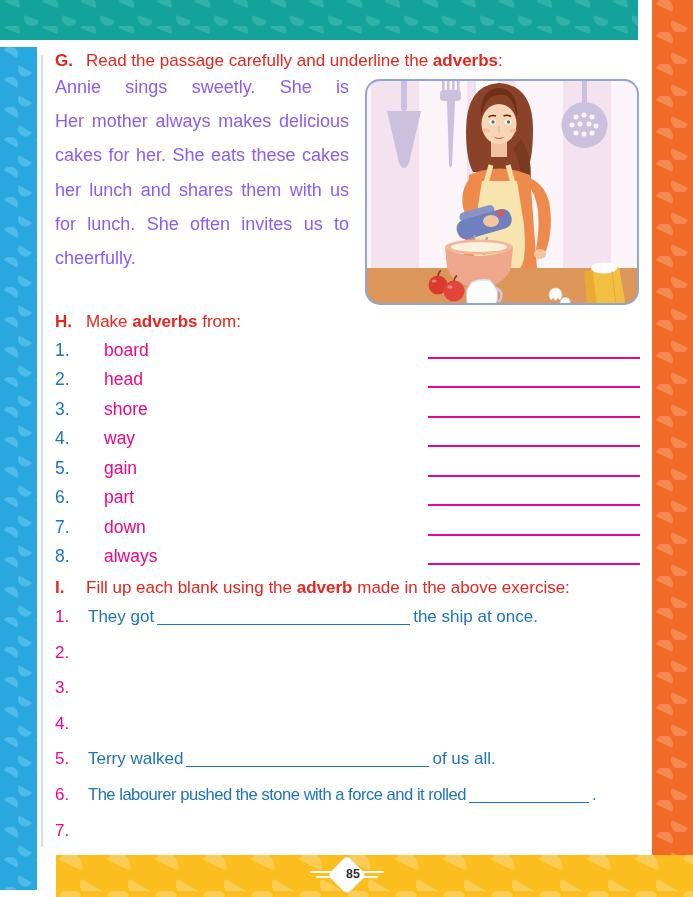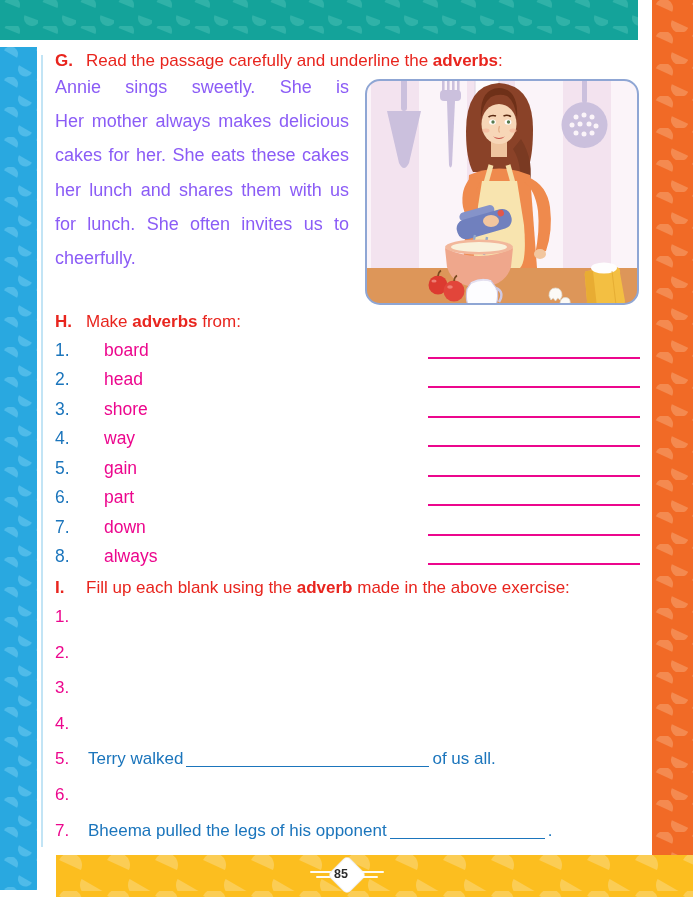--- a/index.html
+++ b/index.html
@@ -36,21 +36,21 @@
   .i-num{position:absolute;left:0;color:#EC068D}
   .i-text{position:absolute;left:33px}
   .i-row:nth-child(6) .i-text{letter-spacing:-0.5px;font-size:16.6px}
   .i-blank{display:inline-block;height:14px;margin:0 3px;vertical-align:-3px;border-bottom:1.7px solid #1B75BC}
 
   
   .vrule{position:absolute;left:41px;top:55px;width:2px;height:792px;background:#C2E4F5}
 
   .badge-wrap{position:absolute;left:308px;top:856px;width:78px;height:40px}
   .diamond{position:absolute;left:26px;top:6px;width:26px;height:26px;background:#fff;border-radius:4px;transform:rotate(45deg);box-shadow:0 0 0 1px #eee}
-  .pageno{position:absolute;left:26px;top:11px;width:26px;text-align:left;font-size:12.5px;font-weight:700;color:#2b2b2b}
+  .pageno{position:absolute;left:26px;top:11px;width:26px;text-align:right;font-size:12.5px;font-weight:700;color:#2b2b2b}
   .wing{position:absolute;height:2px;background:#fff;border-radius:2px;opacity:.95}
   .wl1{left:2px;top:15px;width:22px}.wl2{left:8px;top:20px;width:16px}
   .wr1{right:2px;top:15px;width:22px}.wr2{right:8px;top:20px;width:16px}
 </style>
 </head>
 <body>
 
 <svg class="strip" style="left:0;top:0" width="638" height="40">
   <defs>
     <pattern id="patTeal" width="38" height="26" patternUnits="userSpaceOnUse">
@@ -267,40 +267,41 @@
   </div>
 </div>
 
 <div class="sec-head" style="top:577px">
   <span class="sec-label">I.</span><span class="sec-title"><span>Fill up each blank using the </span><b>adverb</b><span> made in the above exercise:</span></span>
 </div>
 
 <div class="i-list">
   <div class="i-row">
     <span class="i-num">1.</span>
+    <span class="i-text"><span>They got</span><span class="i-blank" style="width:253px"></span><span>the ship at once.</span></span>
   </div>
   <div class="i-row">
     <span class="i-num">2.</span>
   </div>
   <div class="i-row">
     <span class="i-num">3.</span>
   </div>
   <div class="i-row">
     <span class="i-num">4.</span>
   </div>
   <div class="i-row">
     <span class="i-num">5.</span>
     <span class="i-text"><span>Terry walked</span><span class="i-blank" style="width:243px"></span><span>of us all.</span></span>
   </div>
   <div class="i-row">
     <span class="i-num">6.</span>
+    <span class="i-text"><span>The labourer pushed the stone with a force and it rolled</span><span class="i-blank" style="width:120px"></span><span>.</span></span>
   </div>
   <div class="i-row">
     <span class="i-num">7.</span>
-    <span class="i-text"><span>Bheema pulled the legs of his opponent</span><span class="i-blank" style="width:155px"></span><span>.</span></span>
   </div>
 </div>
 
 <div class="badge-wrap">
   <div class="wing wl1"></div>
   <div class="wing wl2"></div>
   <div class="diamond"></div>
   <div class="pageno">85</div>
   <div class="wing wr1"></div>
   <div class="wing wr2"></div>

